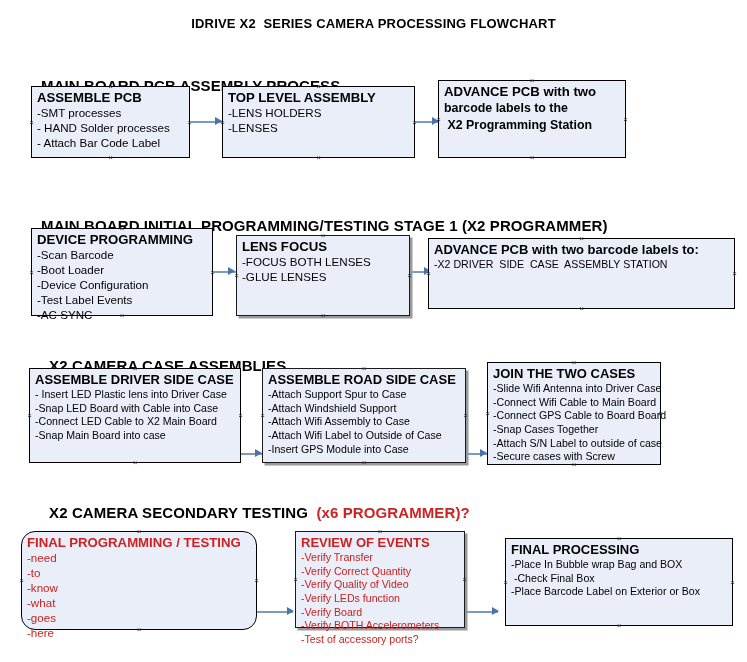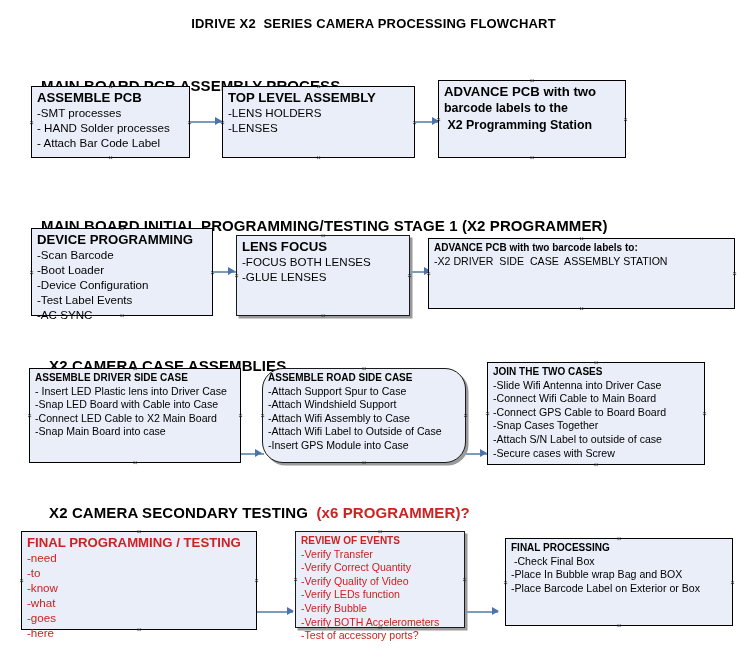--- a/index.html
+++ b/index.html
@@ -65,21 +65,21 @@
     white-space: pre;
     display: block;
     margin-bottom: 1px;
   }
   .fbox .bline {
     font-size: 11.6px;
     line-height: 1.285;
     white-space: pre;
     display: block;
   }
-  .fbox.small .btitle { font-size: 10px; }
+  .fbox.small .btitle { font-size: 13px; }
   .fbox.small .bline  { font-size: 10.6px; }
   .fbox.boldbody .bline { font-weight: bold; font-size: 12.4px; line-height: 1.38; }
   .fbox.red .btitle, .fbox.red .bline { color: #cc2222; }
 
   
   .conn {
     position: absolute;
     height: 1.6px;
     background: #7b9cba;
   }
@@ -206,55 +206,55 @@
     <span class="bline">-Snap Main Board into case</span>
     <span class="xmark" style="left:50%; top:-4px; margin-left:-3.5px;"></span>
     <span class="xmark" style="left:50%; bottom:-4px; margin-left:-3.5px;"></span>
     <span class="xmark" style="left:-4px; top:50%; margin-top:-3.5px;"></span>
     <span class="xmark" style="right:-4px; top:50%; margin-top:-3.5px;"></span>
   </div>
 
   <div class="conn" style="left:241px; top:453px; width:23px;"></div>
   <div class="arrowhead" style="left:255px; top:449px;"></div>
 
-  <div class="fbox small shadowed" style="left:262px; top:368px; width:204px; height:95px;border-radius:21px;">
+  <div class="fbox small shadowed" style="left:262px; top:368px; width:204px; height:95px;">
     <span class="btitle">ASSEMBLE ROAD SIDE CASE</span>
     <span class="bline">-Attach Support Spur to Case</span>
     <span class="bline">-Attach Windshield Support</span>
     <span class="bline">-Attach Wifi Assembly to Case</span>
     <span class="bline">-Attach Wifi Label to Outside of Case</span>
     <span class="bline">-Insert GPS Module into Case</span>
     <span class="xmark" style="left:50%; top:-4px; margin-left:-3.5px;"></span>
     <span class="xmark" style="left:50%; bottom:-4px; margin-left:-3.5px;"></span>
     <span class="xmark" style="left:-4px; top:50%; margin-top:-3.5px;"></span>
     <span class="xmark" style="right:-4px; top:50%; margin-top:-3.5px;"></span>
   </div>
 
   <div class="conn" style="left:466px; top:453px; width:22px;"></div>
   <div class="arrowhead" style="left:480px; top:449px;"></div>
 
-  <div class="fbox small" style="left:487px; top:362px; width:218px; height:103px;">
+  <div class="fbox small" style="left:487px; top:362px; width:174px; height:103px;">
     <span class="btitle">JOIN THE TWO CASES</span>
     <span class="bline">-Slide Wifi Antenna into Driver Case</span>
     <span class="bline">-Connect Wifi Cable to Main Board</span>
     <span class="bline">-Connect GPS Cable to Board Board</span>
     <span class="bline">-Snap Cases Together</span>
     <span class="bline">-Attach S/N Label to outside of case</span>
     <span class="bline">-Secure cases with Screw</span>
     <span class="xmark" style="left:50%; top:-4px; margin-left:-3.5px;"></span>
     <span class="xmark" style="left:50%; bottom:-4px; margin-left:-3.5px;"></span>
     <span class="xmark" style="left:-4px; top:50%; margin-top:-3.5px;"></span>
     <span class="xmark" style="right:-4px; top:50%; margin-top:-3.5px;"></span>
   </div>
 
   <div class="section-head" style="left:32px; top:487px;">
     <span>X2 CAMERA SECONDARY TESTING  </span><span class="accent">(x6 PROGRAMMER)?</span>
   </div>
 
-  <div class="fbox red" style="left:21px; top:531px; width:236px; height:99px;">
+  <div class="fbox red" style="left:21px; top:531px; width:236px; height:99px;border-radius:14px;">
     <span class="btitle">FINAL PROGRAMMING / TESTING</span>
     <span class="bline">-need</span>
     <span class="bline">-to</span>
     <span class="bline">-know</span>
     <span class="bline">-what</span>
     <span class="bline">-goes</span>
     <span class="bline">-here</span>
     <span class="xmark" style="left:50%; top:-4px; margin-left:-3.5px;"></span>
     <span class="xmark" style="left:50%; bottom:-4px; margin-left:-3.5px;"></span>
     <span class="xmark" style="left:-4px; top:50%; margin-top:-3.5px;"></span>
@@ -263,36 +263,36 @@
 
   <div class="conn" style="left:257px; top:611px; width:36px;"></div>
   <div class="arrowhead" style="left:287px; top:607px;"></div>
 
   <div class="fbox red small shadowed" style="left:295px; top:531px; width:170px; height:97px;">
     <span class="btitle">REVIEW OF EVENTS</span>
     <span class="bline">-Verify Transfer</span>
     <span class="bline">-Verify Correct Quantity</span>
     <span class="bline">-Verify Quality of Video</span>
     <span class="bline">-Verify LEDs function</span>
-    <span class="bline">-Verify Bubble</span>
+    <span class="bline">-Verify Board</span>
     <span class="bline">-Verify BOTH Accelerometers</span>
     <span class="bline">-Test of accessory ports?</span>
     <span class="xmark" style="left:50%; top:-4px; margin-left:-3.5px;"></span>
     <span class="xmark" style="left:50%; bottom:-4px; margin-left:-3.5px;"></span>
     <span class="xmark" style="left:-4px; top:50%; margin-top:-3.5px;"></span>
     <span class="xmark" style="right:-4px; top:50%; margin-top:-3.5px;"></span>
   </div>
 
   <div class="conn" style="left:465px; top:611px; width:33px;"></div>
   <div class="arrowhead" style="left:492px; top:607px;"></div>
 
   <div class="fbox small" style="left:497px; top:538px; width:228px; height:88px;margin-left:8px;">
     <span class="btitle">FINAL PROCESSING</span>
+    <span class="bline">-Place In Bubble wrap Bag and BOX</span>
     <span class="bline"> -Check Final Box</span>
-    <span class="bline">-Place In Bubble wrap Bag and BOX</span>
     <span class="bline">-Place Barcode Label on Exterior or Box</span>
     <span class="xmark" style="left:50%; top:-4px; margin-left:-3.5px;"></span>
     <span class="xmark" style="left:50%; bottom:-4px; margin-left:-3.5px;"></span>
     <span class="xmark" style="left:-4px; top:50%; margin-top:-3.5px;"></span>
     <span class="xmark" style="right:-4px; top:50%; margin-top:-3.5px;"></span>
   </div>
 
 </div>
 
 </body></html>

